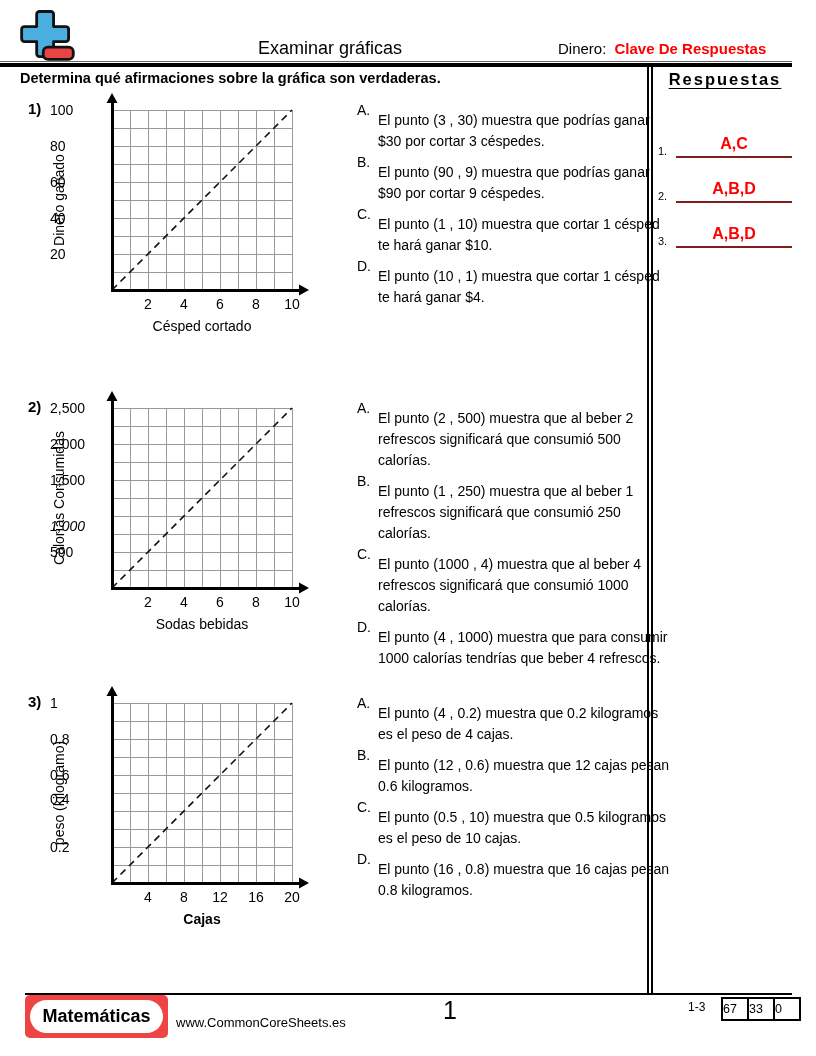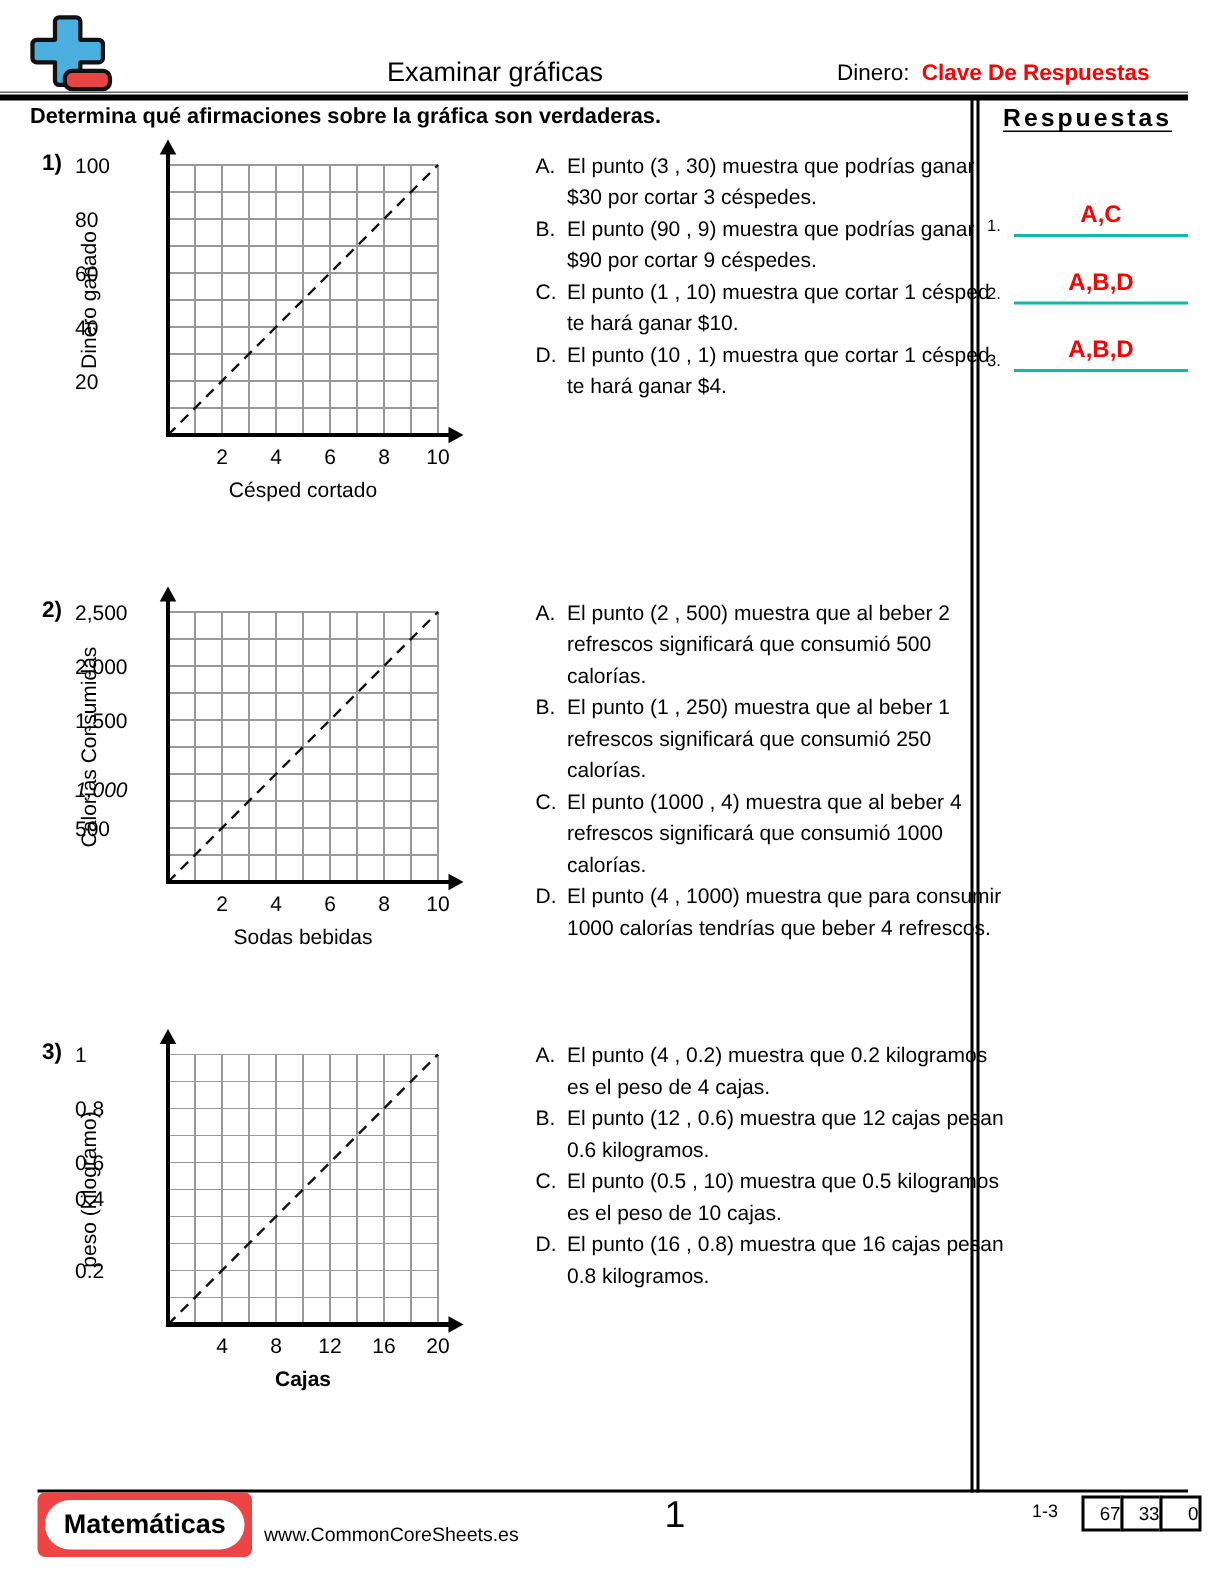--- a/index.html
+++ b/index.html
@@ -18,53 +18,53 @@
 
   
   .sep-vert{position:absolute;left:647px;top:66px;height:929px;width:2px;
             border-left:2px solid #000;border-right:2px solid #000;}
   .answers{position:absolute;left:658px;top:70px;width:134px;}
   .ans-title{text-align:center;font-size:16.5px;font-weight:bold;letter-spacing:2px;
              text-decoration:underline;text-underline-offset:3px;}
   .ans-item{position:relative;height:27px;margin-top:18px;}
   .ans-item.first{margin-top:42px;}
   .ans-num{position:absolute;left:0;bottom:1px;font-size:11px;}
-  .ans-value{position:absolute;left:18px;right:0;bottom:0;border-bottom:2px solid #14b8a6;
+  .ans-value{position:absolute;left:18px;right:0;bottom:0;border-bottom:2px solid #7f1d1d;
              text-align:center;color:#ff0000;font-weight:bold;font-size:16px;padding-bottom:3px;}
 
   
   .problem{position:absolute;left:24px;width:625px;}
   .p1{top:98px;}  .p2{top:396px;}  .p3{top:691px;}
   .p-num{position:absolute;left:4px;top:2px;font-size:15px;font-weight:bold;}
   .graph{position:absolute;left:26px;top:2px;width:284px;height:246px;}
   .ylab{position:absolute;transform:rotate(-90deg);text-align:center;font-size:14px;
         line-height:18px;height:18px;}
   .ytick{position:absolute;left:0;width:56px;text-align:left;font-size:14px;line-height:18px;}
   .xtick{position:absolute;width:30px;text-align:center;font-size:14px;}
   .xlab{position:absolute;text-align:center;font-size:14px;}
   .plot-svg{position:absolute;overflow:visible;}
 
   .choices{position:absolute;left:333px;top:2px;width:316px;}
   .choice{display:flex;}
   .choice-letter{width:21px;flex:none;font-size:14px;line-height:21px;}
-  .choice-text{flex:1;font-size:14px;line-height:21px;}
+  .choice-text{flex:1;font-size:14px;line-height:21px;margin-top:10px;}
 
   
   .ftr-line{position:absolute;left:25px;top:993px;width:767px;height:2px;background:#000;}
   .ftr-logo{position:absolute;left:25px;top:995px;width:143px;height:43px;background:#ef4444;
             border-radius:5px;}
   .ftr-pill{position:absolute;left:5px;top:5px;right:5px;bottom:5px;background:#fff;
             border-radius:17px;display:flex;align-items:center;justify-content:center;
             font-size:18px;font-weight:bold;}
   .ftr-site{position:absolute;left:176px;top:1015px;font-size:13px;}
   .ftr-page{position:absolute;left:420px;top:996px;width:60px;text-align:center;font-size:25px;}
   .ftr-range{position:absolute;left:688px;top:1000px;font-size:12px;}
   .ftr-boxes{position:absolute;left:721px;top:997px;display:flex;}
   .score-box{width:24px;height:20px;border:2px solid #000;margin-left:-2px;background:#fff;
-             text-align:right;font-size:12.5px;line-height:20px;}
+             text-align:left;font-size:12.5px;line-height:20px;}
   .score-box.first{margin-left:0;}
 </style>
 </head>
 <body>
 
 <div class="page">
 
   <div class="logo">
     <svg width="62" height="56" viewBox="0 0 66 58">
       <path d="M25 4 h12 a3 3 0 0 1 3 3 v13 h13 a3 3 0 0 1 3 3 v10 a3 3 0 0 1 -3 3 h-13 v13 a3 3 0 0 1 -3 3 h-12 a3 3 0 0 1 -3 -3 v-13 h-13 a3 3 0 0 1 -3 -3 v-10 a3 3 0 0 1 3 -3 h13 v-13 a3 3 0 0 1 3 -3 z" fill="#4aaede" stroke="#111" stroke-width="3" stroke-linejoin="round"></path>

